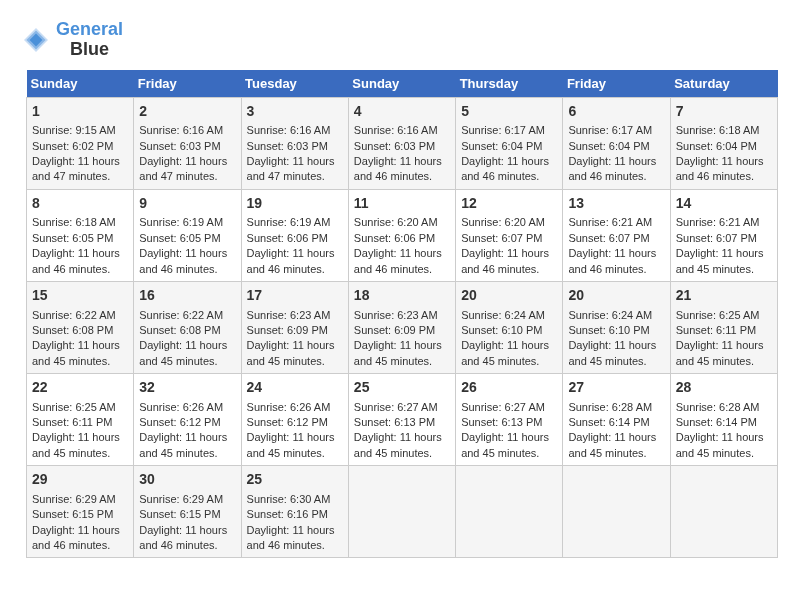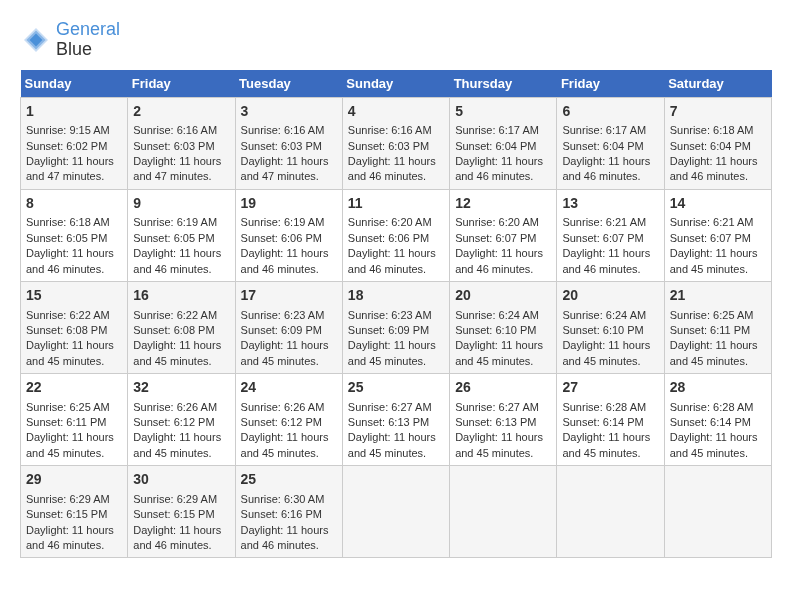--- a/index.html
+++ b/index.html
@@ -16,23 +16,24 @@
       align-items: flex-start;
       margin-bottom: 10px;
     }
     .logo {
       display: flex;
       align-items: center;
       gap: 4px;
     }
     .logo-text {
       font-size: 18px;
-      font-weight: normal;
+      font-weight: bold;
       color: #333;
       line-height: 1.1;
+      text-align: center;
     }
     .logo-text span {
       color: #4a90d9;
     }
     .logo-icon {
       width: 32px;
       height: 32px;
     }
     .title-section {
       text-align: right;
@@ -43,20 +44,21 @@
       color: #333;
     }
     .subtitle {
       font-size: 14px;
       color: #555;
     }
     table {
       width: 100%;
       border-collapse: collapse;
       font-size: 11px;
+      margin-left: 6px;
     }
     th {
       background-color: #3a6bbf;
       color: #fff;
       padding: 6px 4px;
       text-align: left;
       font-size: 13px;
       font-weight: bold;
     }
     td {

